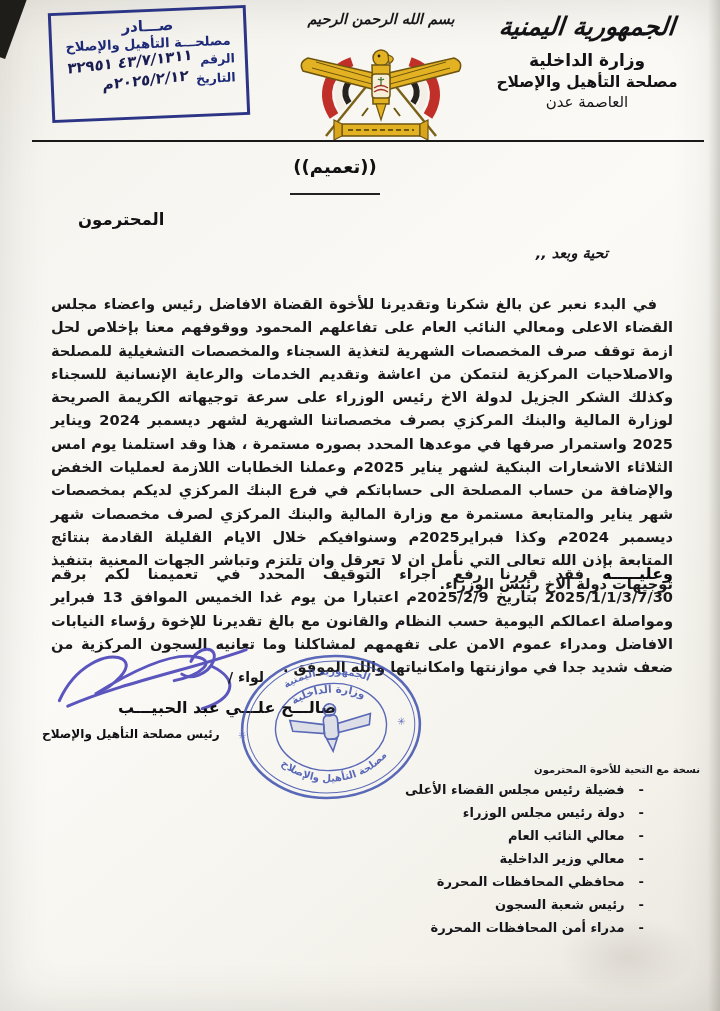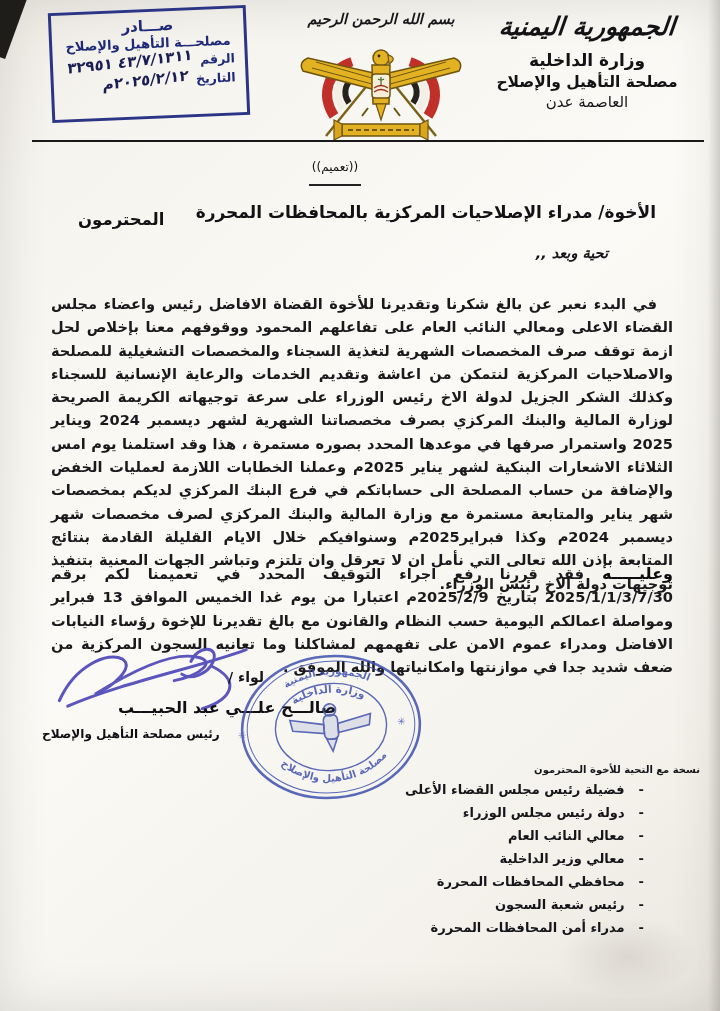--- a/index.html
+++ b/index.html
@@ -31,22 +31,22 @@
   .emblem{position:absolute;top:38px;left:292px;width:178px;height:112px;}
   
   .hdr{position:absolute;top:12px;right:14px;width:238px;text-align:center;color:#131316;}
   .hdr .rep{font-size:25px;font-weight:bold;font-style:italic;transform:skewX(-6deg);letter-spacing:-1px;}
   .hdr .min{font-size:17px;font-weight:bold;margin-top:9px;}
   .hdr .auth{font-size:15.5px;font-weight:bold;margin-top:3px;}
   .hdr .city{font-size:15px;font-weight:normal;margin-top:2px;}
   .hrule{position:absolute;top:140px;left:32px;width:672px;height:2px;background:#191919;}
   
   .title-wrap{position:absolute;top:156px;left:270px;width:130px;text-align:center;}
-  .title-wrap span{display:inline-block;font-size:12px;font-weight:normal;color:#111;
-    border-bottom:2.5px solid #222;padding:0 3px 10px;}
+  .title-wrap span{display:inline-block;font-size:18px;font-weight:bold;color:#111;
+    border-bottom:2.5px solid #222;padding:0 3px 16px;}
   
   .addressee{position:absolute;top:202px;right:64px;font-size:17px;font-weight:bold;color:#121215;}
   .honorific{position:absolute;top:210px;left:78px;font-size:16.5px;font-weight:bold;color:#121215;}
   .greeting{position:absolute;top:245px;right:112px;font-size:14.5px;font-weight:bold;font-style:italic;color:#15151a;}
   
   .body-p{position:absolute;right:38px;left:42px;margin:9px;direction:rtl;
     text-align:justify;font-weight:bold;color:#1a1a1c;font-size:14.6px;line-height:23.3px;}
   .p1{top:283px;text-indent:16px;}
   .p2{top:553px;}
   .p2 .lead{font-size:16px;letter-spacing:.5px;color:#0c0c0e;}
@@ -120,21 +120,20 @@
     <div class="auth">مصلحة التأهيل والإصلاح</div>
     <div class="city">العاصمة عدن</div>
   </div>
 
   <div class="hrule"></div>
 
   <div class="title-wrap">
     <span>((تعميم))</span>
   </div>
 
-  <div class="addressee">الأخوة/ مدراء الإصلاحيات المركزية بالمحافظات المحررة</div>
   <div class="honorific">المحترمون</div>
   <div class="greeting">تحية وبعد ,,</div>
 
   <p class="body-p p1">في البدء نعبر عن بالغ شكرنا وتقديرنا للأخوة القضاة الافاضل رئيس واعضاء مجلس القضاء الاعلى ومعالي النائب العام على تفاعلهم المحمود ووقوفهم معنا بإخلاص لحل ازمة توقف صرف المخصصات الشهرية لتغذية السجناء والمخصصات التشغيلية للمصلحة والاصلاحيات المركزية لنتمكن من اعاشة وتقديم الخدمات والرعاية الإنسانية للسجناء وكذلك الشكر الجزيل لدولة الاخ رئيس الوزراء على سرعة توجيهاته الكريمة الصريحة لوزارة المالية والبنك المركزي بصرف مخصصاتنا الشهرية لشهر ديسمبر 2024 ويناير 2025 واستمرار صرفها في موعدها المحدد بصوره مستمرة ، هذا وقد استلمنا يوم امس الثلاثاء الاشعارات البنكية لشهر يناير 2025م وعملنا الخطابات اللازمة لعمليات الخفض والإضافة من حساب المصلحة الى حساباتكم في فرع البنك المركزي لديكم بمخصصات شهر يناير والمتابعة مستمرة مع وزارة المالية والبنك المركزي لصرف مخصصات شهر ديسمبر 2024م وكذا فبراير2025م وسنوافيكم خلال الايام القليلة القادمة بنتائج المتابعة بإذن الله تعالى التي نأمل ان لا تعرقل وان تلتزم وتباشر الجهات المعنية بتنفيذ توجيهات دولة الاخ رئيس الوزراء.</p>
   <p class="body-p p2"><span class="lead">وعليـــــه</span> <span>فقد قررنا رفع اجراء التوقيف المحدد في تعميمنا لكم برقم 2025/1/1/3/7/30 بتاريخ 2025/2/9م اعتبارا من يوم غدا الخميس الموافق 13 فبراير ومواصلة اعمالكم اليومية حسب النظام والقانون مع بالغ تقديرنا للإخوة رؤساء النيابات الافاضل ومدراء عموم الامن على تفهمهم لمشاكلنا وما تعانيه السجون المركزية من ضعف شديد جدا في موازنتها وامكانياتها والله الموفق .</span></p>
 
   <svg class="sig-scribble" viewBox="0 0 205 72">
     <g fill="none" stroke="#4a43b8" stroke-width="3" stroke-linecap="round" opacity="0.9">
       <path d="M6,52 C24,18 58,6 72,15 C84,24 60,42 42,48 C72,32 118,10 146,18 C166,23 150,36 122,40"></path>
       <path d="M140,22 C148,6 170,8 162,24 C156,36 138,41 130,34"></path>

